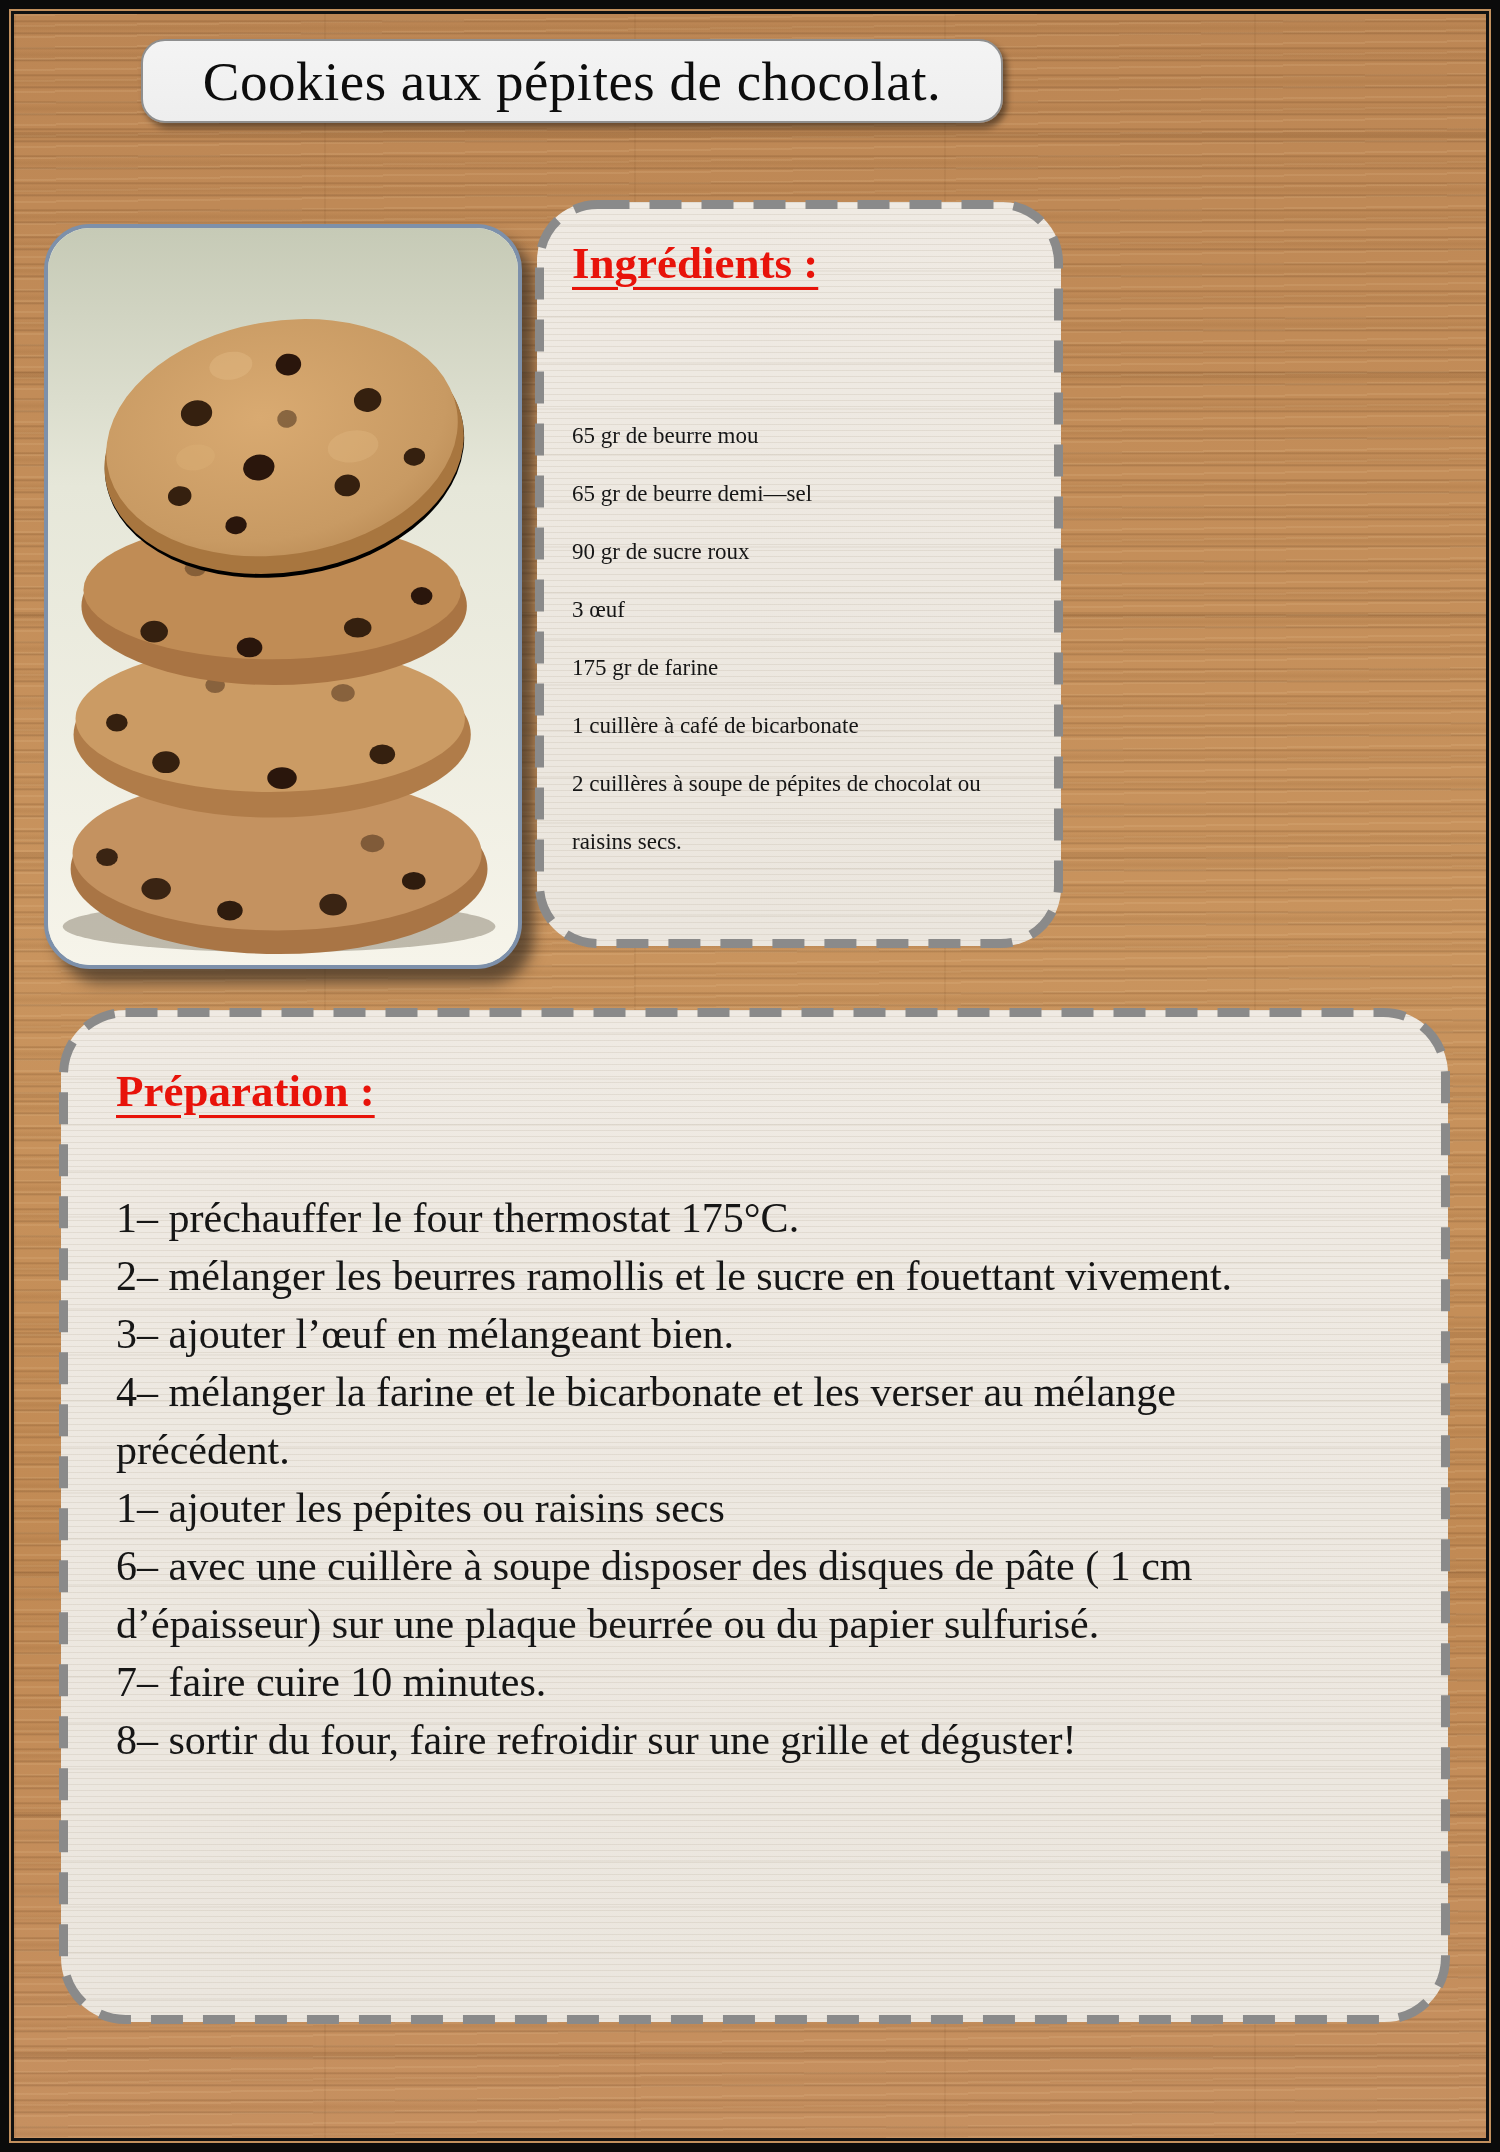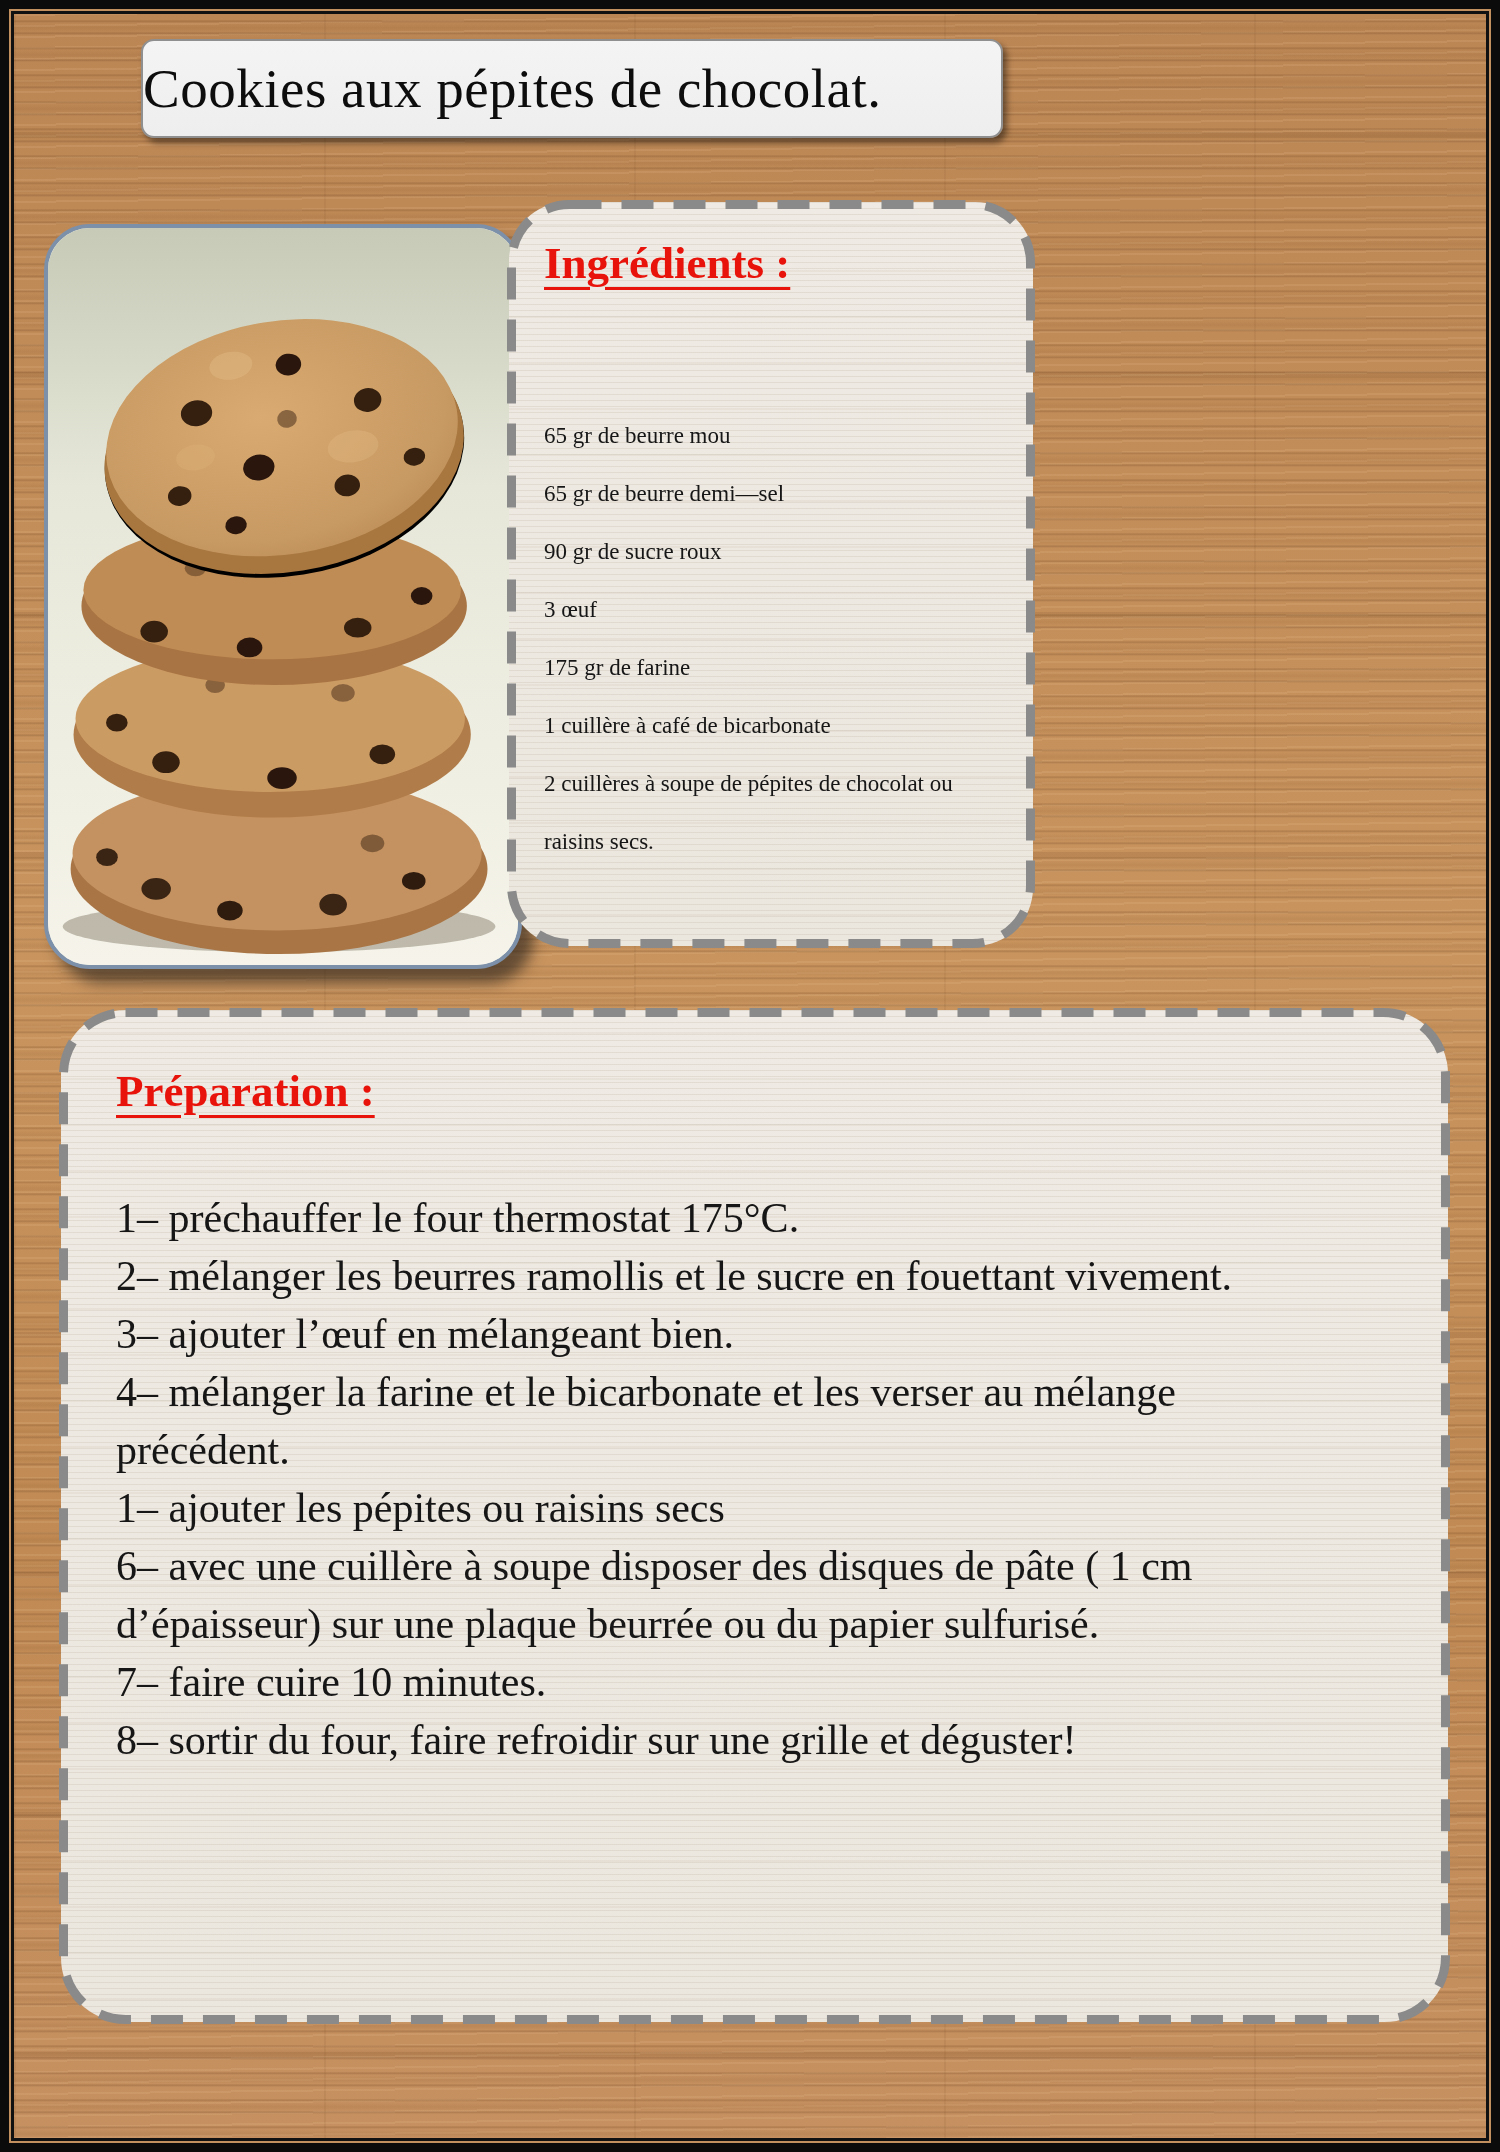--- a/index.html
+++ b/index.html
@@ -33,26 +33,26 @@
         rgba(97,57,23,0) 27px),
       repeating-linear-gradient(179.3deg, rgba(255,226,181,0.10) 0 2px, rgba(0,0,0,0) 2px 11px),
       repeating-linear-gradient(180deg, rgba(0,0,0,0) 0 118px, rgba(91,54,22,0.12) 118px 124px, rgba(0,0,0,0) 124px 240px),
       repeating-linear-gradient(90deg, rgba(120,75,35,0.10) 0 2px, rgba(0,0,0,0) 2px 310px),
       linear-gradient(180deg, #bc8654 0%, #c28c58 18%, #c9945e 45%, #c18a54 72%, #c69060 100%);
   }
 
   
   .title-box {
     position: absolute; left: 127px; top: 25px;
-    width: 862px; height: 99px;
+    width: 862px; height: 84px;
     background: linear-gradient(180deg, #f4f4f4, #eeeeee);
     border: 2px solid #8f8f8f;
-    border-radius: 13px;
+    border-radius: 24px;
     box-shadow: 4px 5px 6px rgba(0,0,0,0.45);
-    display: flex; align-items: center; 
+    display: flex; align-items: center; justify-content: center;
   }
   .title-box h1 {
     font-size: 55px; font-weight: normal; color: #0d0d0d;
     letter-spacing: 0.5px; white-space: nowrap;
   }
 
   
   .photo {
     position: absolute; left: 30px; top: 210px;
     width: 478px; height: 745px;
@@ -70,21 +70,21 @@
     position: absolute; inset: 3px;
     border-radius: 58px;
     background-image:
       repeating-linear-gradient(180deg, rgba(196,186,170,0.30) 0 1px, rgba(0,0,0,0) 1px 6px),
       repeating-linear-gradient(180deg, rgba(0,0,0,0) 0 22px, rgba(205,196,182,0.22) 22px 24px, rgba(0,0,0,0) 24px 46px),
       linear-gradient(180deg, #efeae3, #ebe6de);
   }
   .card svg.dash { position: absolute; inset: 0; width: 100%; height: 100%; }
   .card .card-inner { position: absolute; inset: 0; }
 
-  .card.ing  { left: 492px; top: 185px; width: 530px; height: 750px; }
+  .card.ing  { left: 520px; top: 185px; width: 530px; height: 750px; }
   .card.prep { left: 44px;  top: 993px; width: 1393px; height: 1018px; }
   .card.prep .paper { border-radius: 64px; }
 
   .red-heading {
     display: inline-block;
     color: #e8130a;
     font-weight: bold;
     text-decoration: underline;
     text-decoration-thickness: 3px;
     text-underline-offset: 9px;

